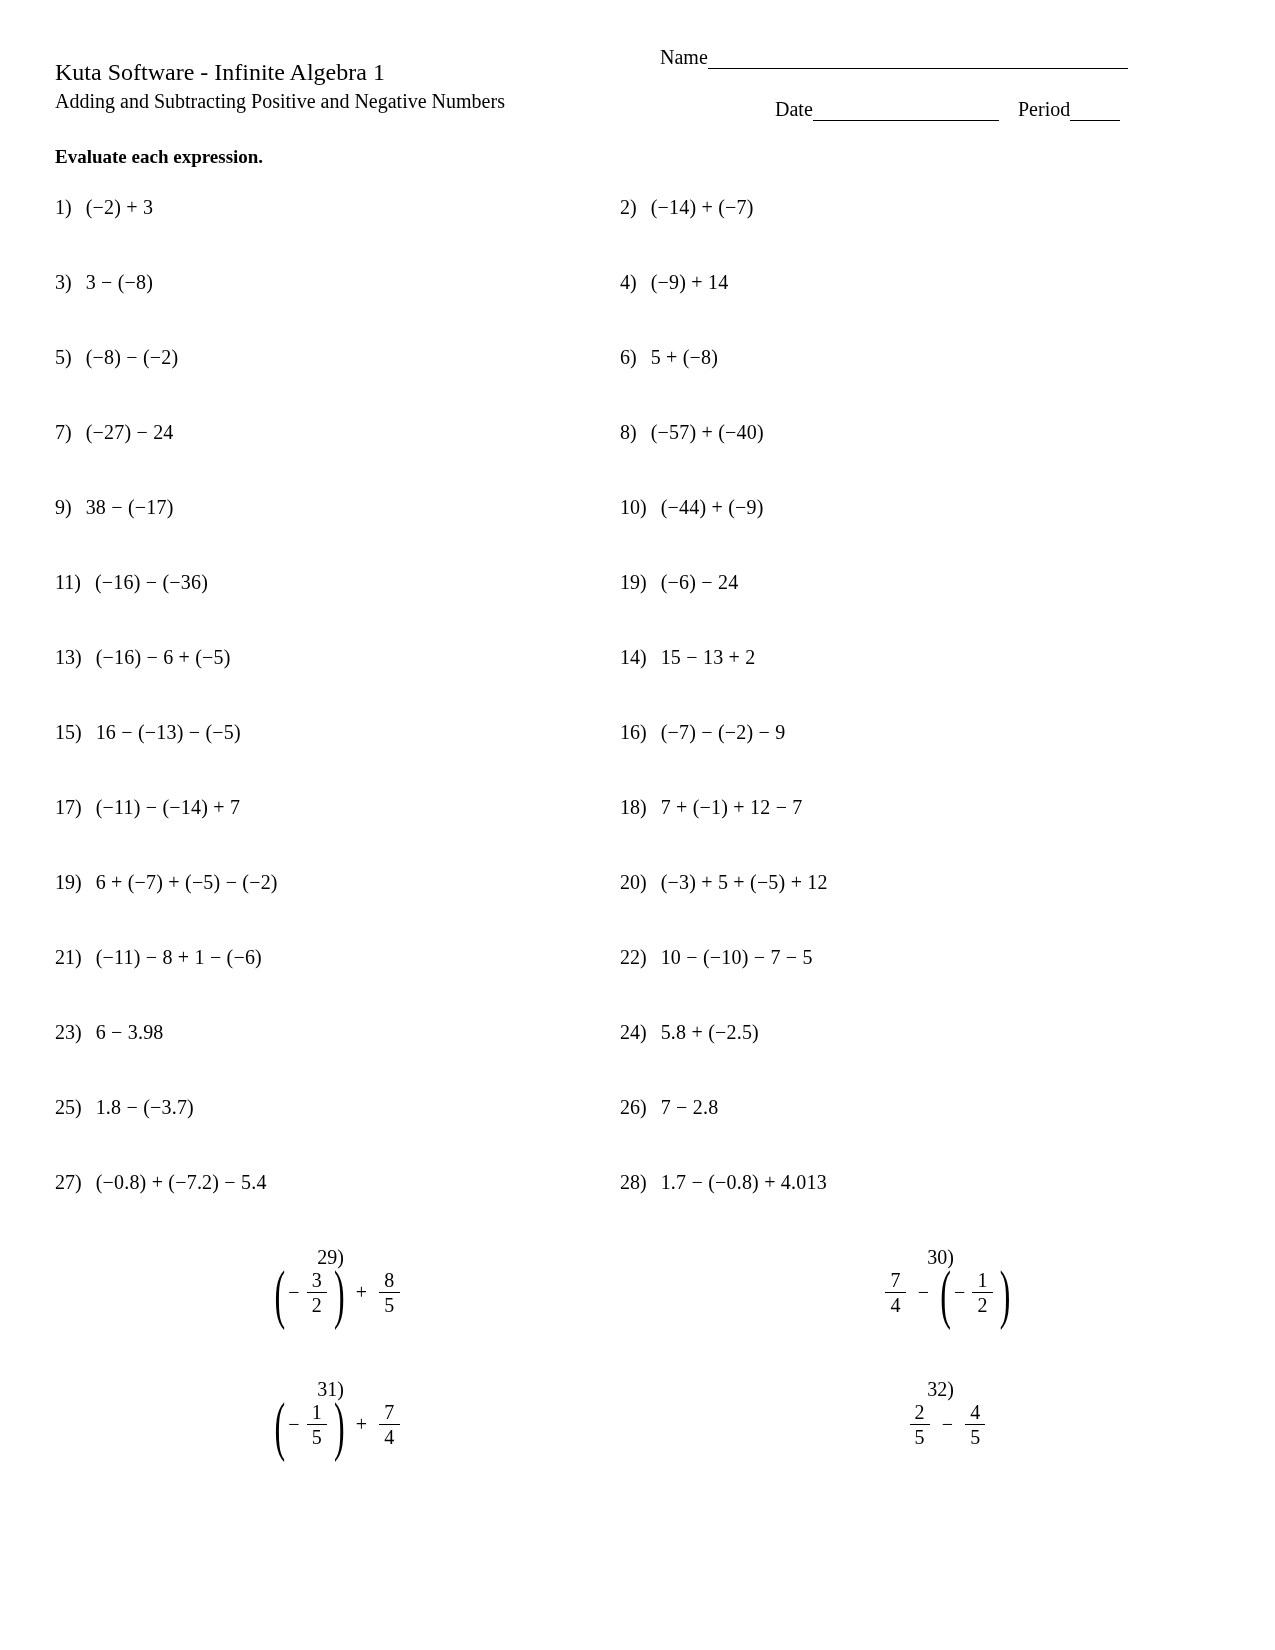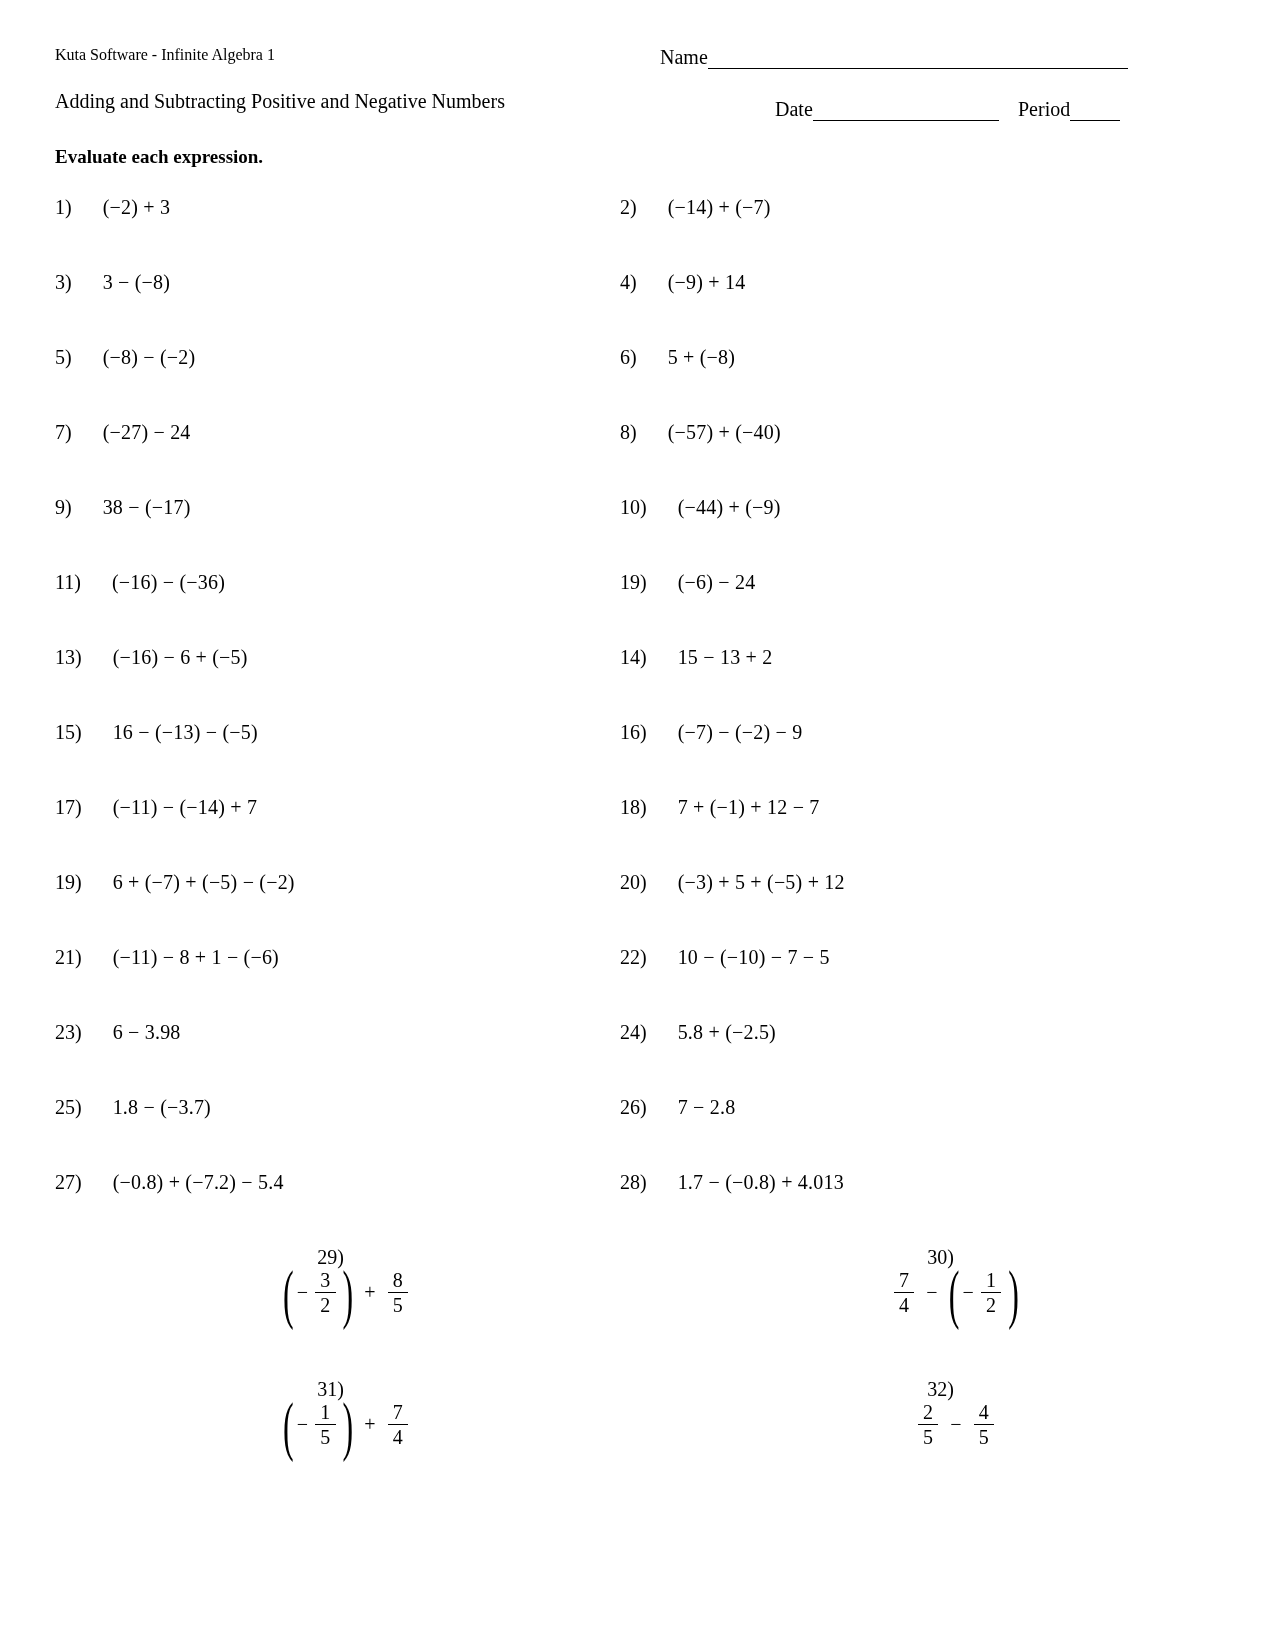--- a/index.html
+++ b/index.html
@@ -9,22 +9,22 @@
     position: relative;
     font-family: "Liberation Serif", "DejaVu Serif", serif;
     color: #000;
     overflow: hidden;
   }
   .page { position: absolute; inset: 0; }
 
   
   .hrow { position: relative; width: 100%; }
   .brand {
-    position: absolute; left: 55px; top: 0;
-    font-size: 16px; white-space: nowrap;
+    position: absolute; left: 55px; top: 13px;
+    font-size: 24px; white-space: nowrap;
   }
   .name-group { position: absolute; left: 660px; top: 0; display: flex; align-items: flex-end; }
   .name-label { font-size: 20px; }
   .blank { display: inline-block; border-bottom: 1.4px solid #000; height: 22px; }
   .name-blank { width: 420px; }
   .row-top { height: 46px; }          
   .row1 { height: 44px; }
   .title {
     position: absolute; left: 55px; top: 0;
     font-size: 20px; white-space: nowrap;
@@ -50,21 +50,21 @@
   .cell {
     height: 75px;
     font-size: 20px;
     white-space: nowrap;
   }
   .cell.tall {
     height: 132px;
     display: flex; align-items: center; flex-direction: column;
   }
   .pnum { margin-right: 14px; }
-  .pexpr { letter-spacing: 0.2px; margin-left: 17px; }
+  .pexpr { letter-spacing: 0.2px; }
   .pexpr.mathrow { display: inline-flex; align-items: center; }
 
   
   .frac {
     display: inline-flex; flex-direction: column; align-items: center;
     vertical-align: middle;
     line-height: 1.12;
     margin: 0 4px;
   }
   .fnum { padding: 0 5px 1px 5px; border-bottom: 1.6px solid #000; }

